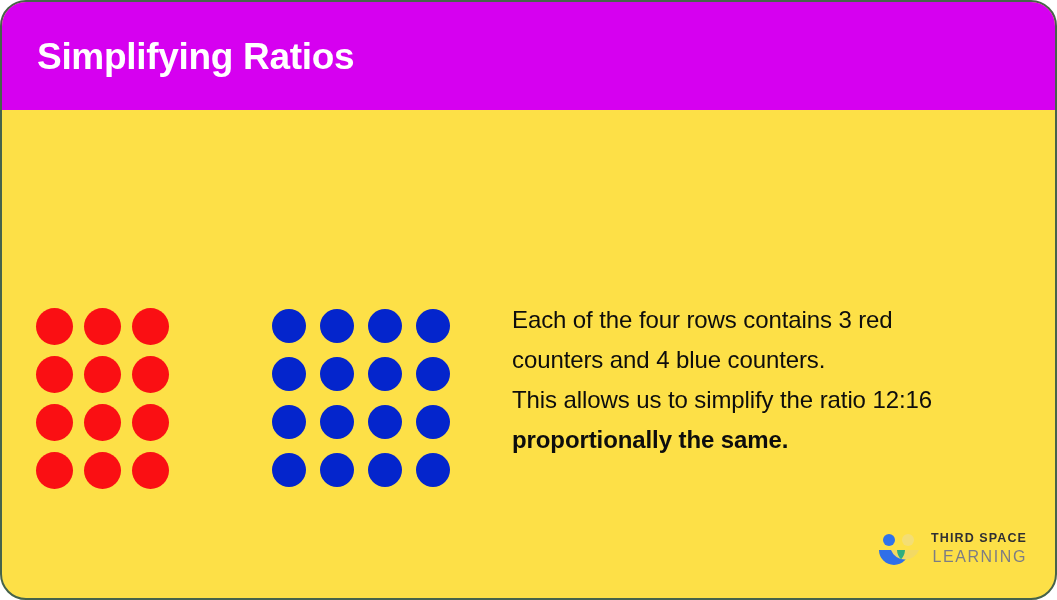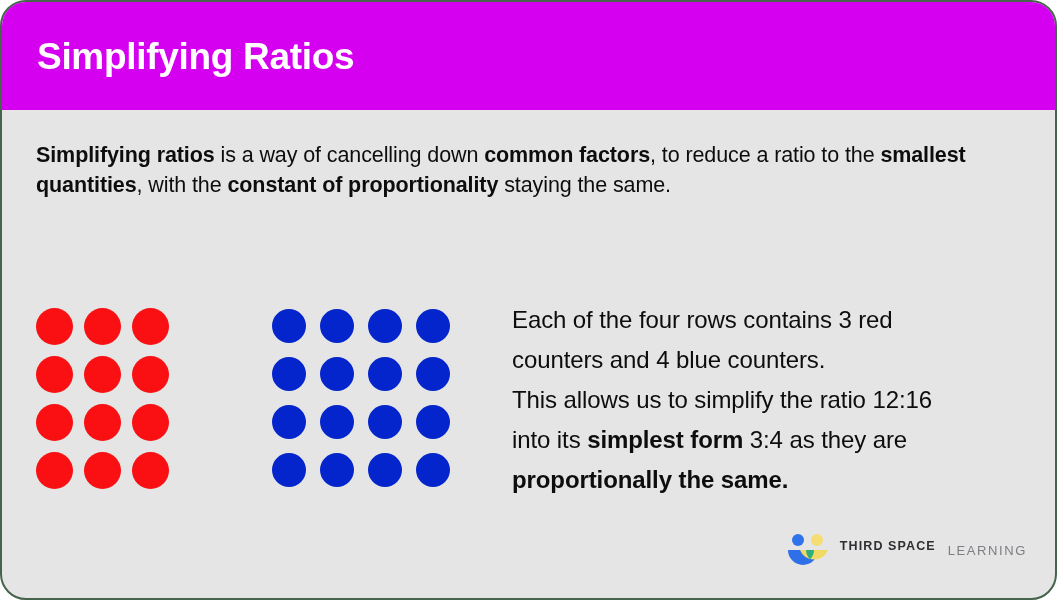--- a/index.html
+++ b/index.html
@@ -12,21 +12,21 @@
     height: 600px;
     font-family: "Liberation Sans", sans-serif;
     overflow: hidden;
   }
 
   .card {
     position: relative;
     box-sizing: border-box;
     width: 1057px;
     height: 600px;
-    background: #e5e5e5;
+    background: #fde047;
     border: 2px solid #46634b;
     border-radius: 26px;
     overflow: hidden;
   }
 
   .header {
     position: absolute;
     left: 0;
     top: 0;
     width: 100%;
@@ -132,50 +132,48 @@
     display: flex;
     align-items: center;
   }
   .logo-mark {
     width: 46px;
     height: 33px;
     margin-right: 9px;
   }
   .logo-text {
     display: flex;
-    flex-direction: row;
+    flex-direction: column;
     line-height: 1;
-    gap: 12px;
   }
   .logo-text-top {
     font-size: 12.5px;
     font-weight: bold;
     letter-spacing: 1.1px;
     color: #2f2f33;
   }
   .logo-text-bottom {
-    font-size: 13px;
+    font-size: 16px;
     letter-spacing: 1.6px;
     color: #7d7d84;
     margin-top: 4px;
     text-align: right;
   }
 </style>
 </head>
 <body>
 
 <div class="card">
 
   <div class="header">
     <div class="header-title">Simplifying Ratios</div>
   </div>
 
   <div class="body-area">
 
-    <div class="para para-intro"><b>Simplifying ratios</b><span> is a way of cancelling down </span><b>common factors</b><span>, to reduce a ratio to the </span><b>smallest quantities</b><span>, with the </span><b>constant of proportionality</b><span> staying the same.</span></div>
 
 
     <div class="counters">
       <div class="grid grid-red">
         <div class="cell">
             <span class="dot dot-red"></span>
           </div>
         <div class="cell">
             <span class="dot dot-red"></span>
           </div>
@@ -260,21 +258,20 @@
         <div class="cell">
             <span class="dot dot-blue"></span>
           </div>
       </div>
     </div>
 
     <div class="explain">
       <span class="line">Each of the four rows contains 3 red</span>
       <span class="line">counters and 4 blue counters.</span>
       <span class="line">This allows us to simplify the ratio 12:16</span>
-      <span class="line"><span>into its </span><b>simplest form</b><span> 3:4 as they are</span></span>
       <span class="line"><b>proportionally the same.</b></span>
     </div>
 
     <div class="logo">
       <svg class="logo-mark" viewBox="0 0 92 66">
         <circle cx="26" cy="16" r="12" fill="#2f72ea"></circle>
         <circle cx="64" cy="16" r="12" fill="#f4de74"></circle>
         <path d="M6 36 a30 30 0 0 0 60 0 z" fill="#2f6fe8"></path>
         <path d="M30 36 a30 30 0 0 0 56 0 z" fill="#f2d964"></path>
         <path d="M42 36 L58 36 a30 30 0 0 1 -8 19 a30 30 0 0 1 -8 -19 z" fill="#2fae7e"></path>

